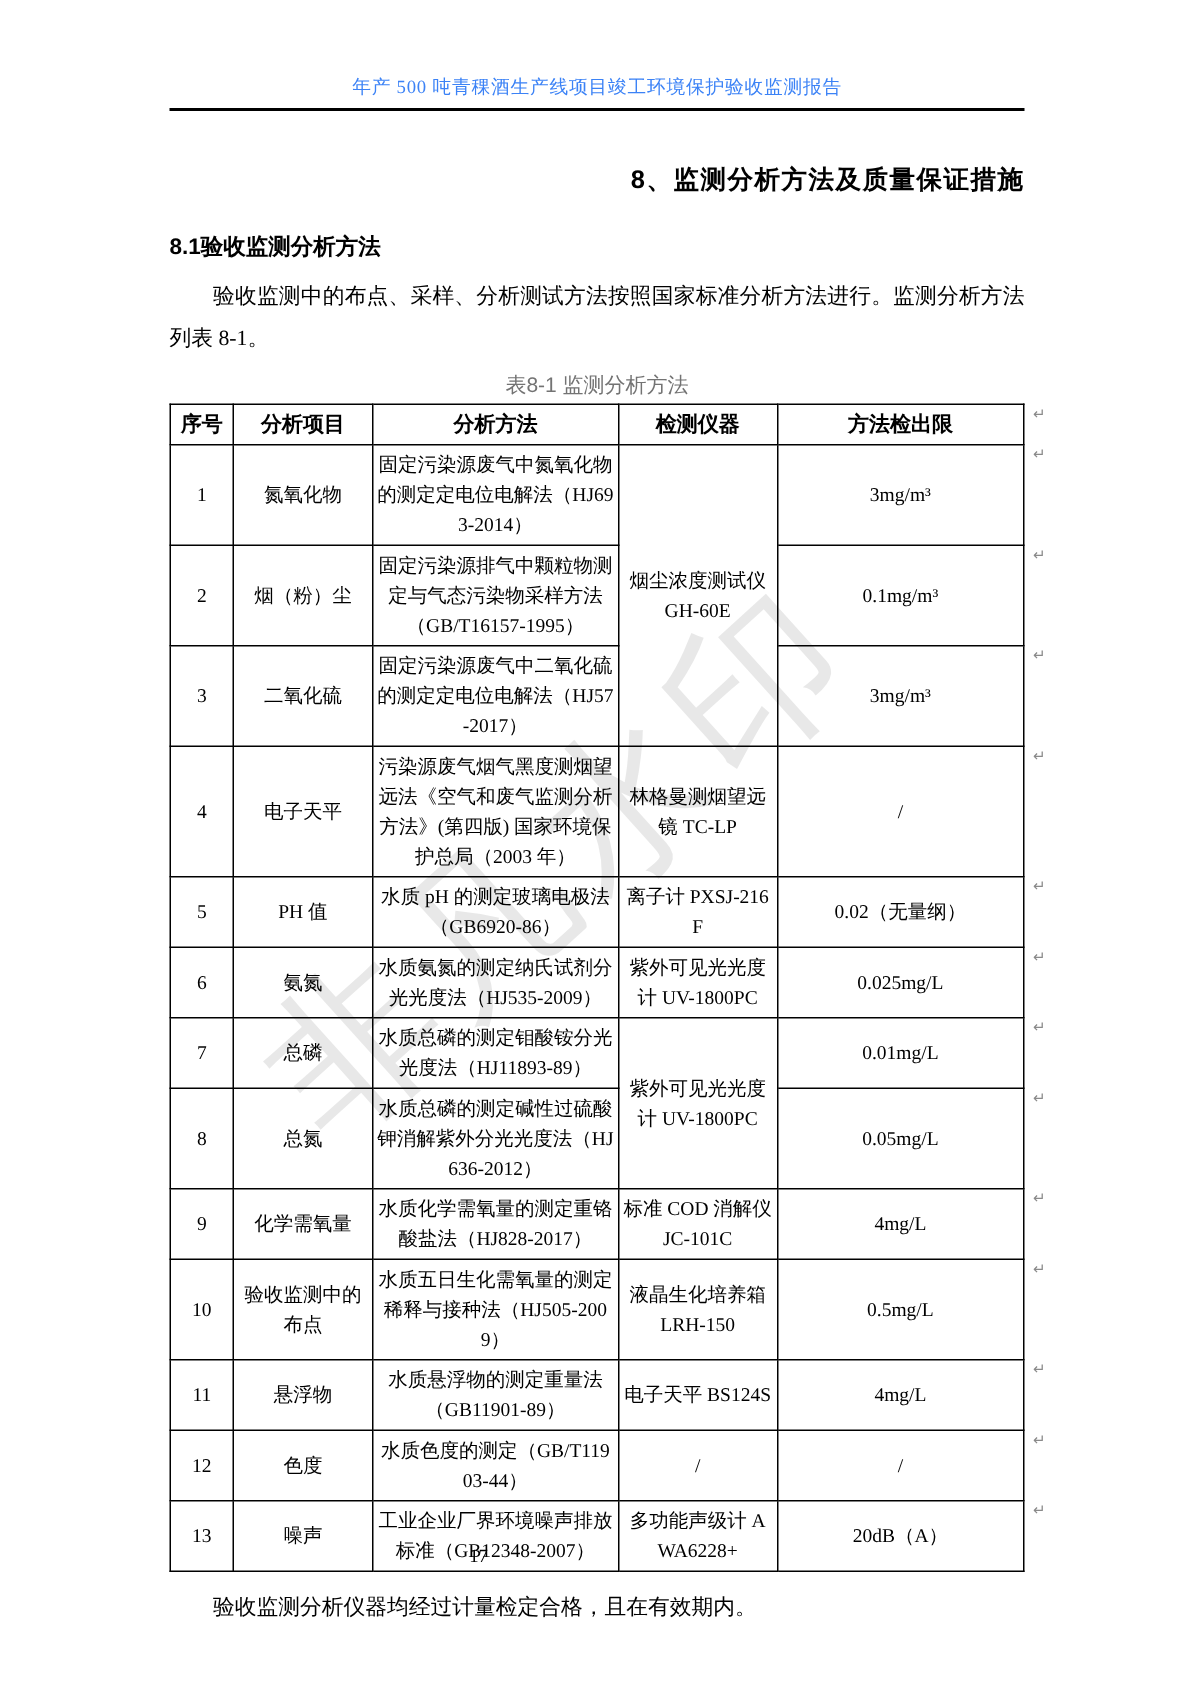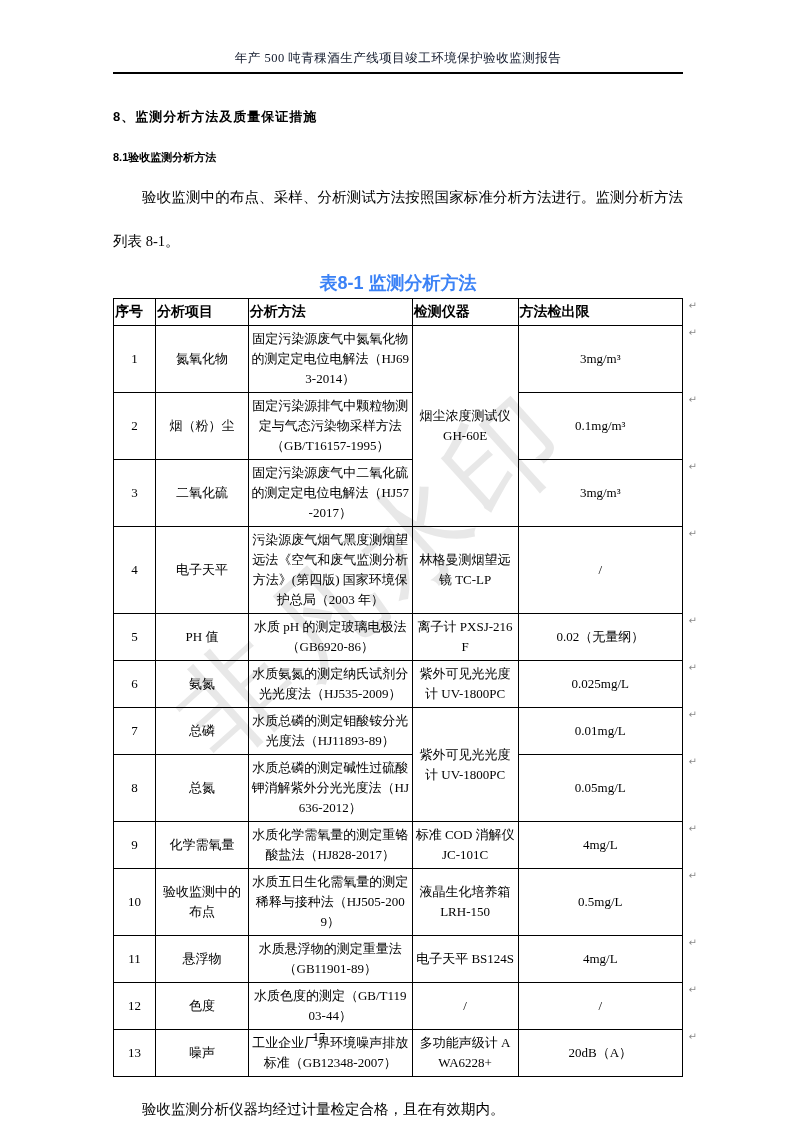--- a/index.html
+++ b/index.html
@@ -30,73 +30,74 @@
   .content {
     position:absolute;
     left:113px; top:0;
     width:570px;
     z-index:1;
   }
 
   .doc-header {
     padding-top:50px;
     text-align:center;
-    color:#0f172a;
+    color:#3b82f6;
     font-size:12.5px;
     letter-spacing:0.5px;
   }
   .header-rule {
     border-bottom:2px solid #000;
     margin-top:5px;
   }
 
   h1.sec {
     margin:34px 0 0 0;
     font-family:"Liberation Sans","DejaVu Sans",sans-serif;
-    font-size:13px;
+    font-size:17px;
     font-weight:bold;
     letter-spacing:1px;
+    text-align:right;
   }
   h2.sub {
     margin:24px 0 0 0;
     font-family:"Liberation Sans","DejaVu Sans",sans-serif;
-    font-size:11px;
+    font-size:15px;
     font-weight:bold;
   }
   p.body-text {
     margin:10px 0 0 0;
     font-size:14.5px;
-    line-height:44px;
+    line-height:28px;
     text-align:justify;
     text-indent:2em;
   }
 
   .table-caption {
     margin-top:8px;
     text-align:center;
-    color:#3b82f6;
-    font-weight:bold;
-    font-size:18px;
+    color:#737373;
+    font-weight:normal;
+    font-size:14px;
     font-family:"Liberation Sans","DejaVu Sans",sans-serif;
   }
 
   .table-wrap { position:relative; margin-top:3px; }
   table.analysis {
     width:100%;
     border-collapse:collapse;
     border:1.5px solid #000;
     table-layout:fixed;
   }
   table.analysis th {
     border:1px solid #000;
     font-family:Liberation Sans, sans-serif;
     font-size:14px;
     font-weight:bold;
     padding:4px 1px;
-    text-align:left;
+    text-align:center;
     margin-top:27px;
   }
   table.analysis td {
     border:1px solid #000;
     font-size:13px;
     line-height:20px;
     padding:3px 2px;
     text-align:center;
     vertical-align:middle;
     word-break:break-all;

